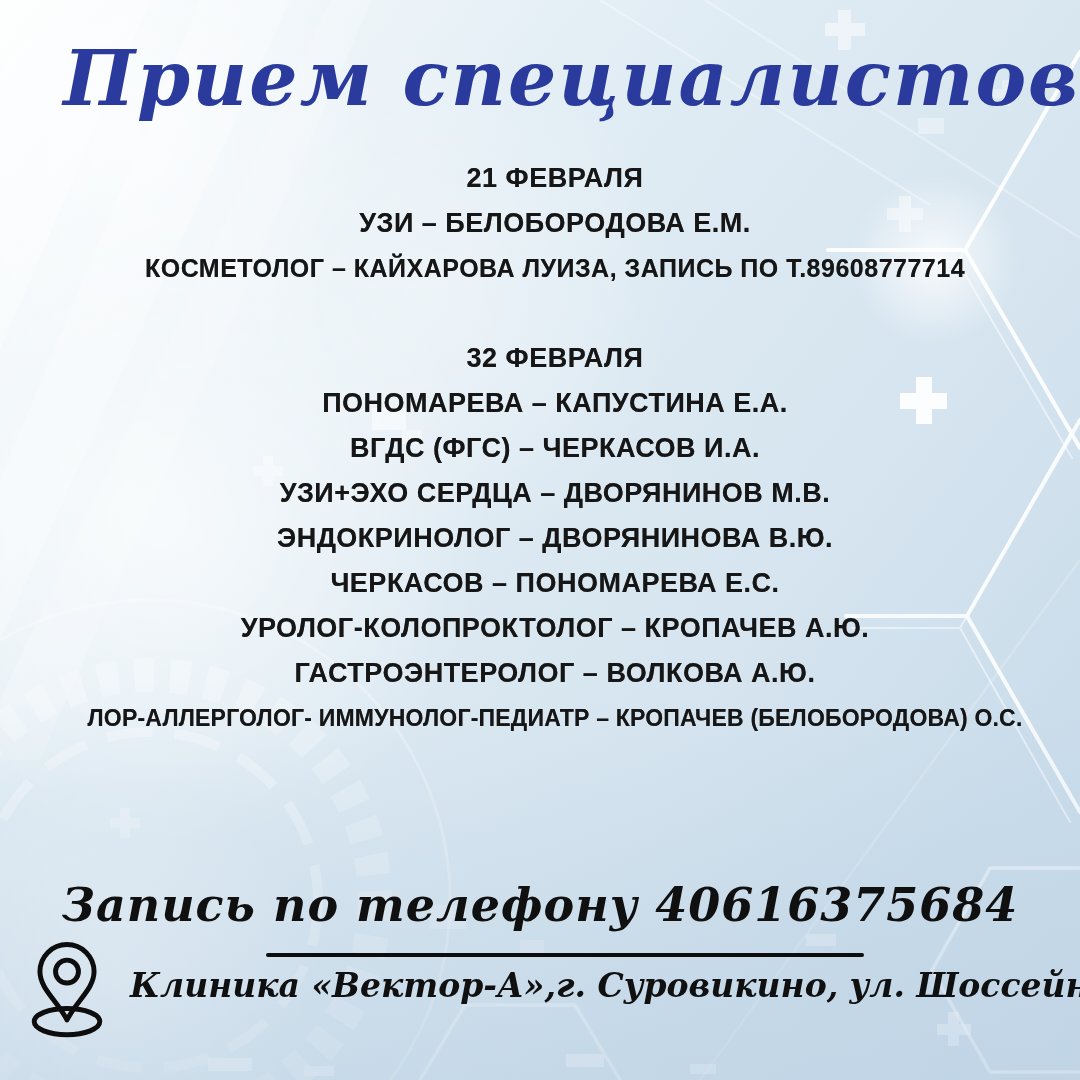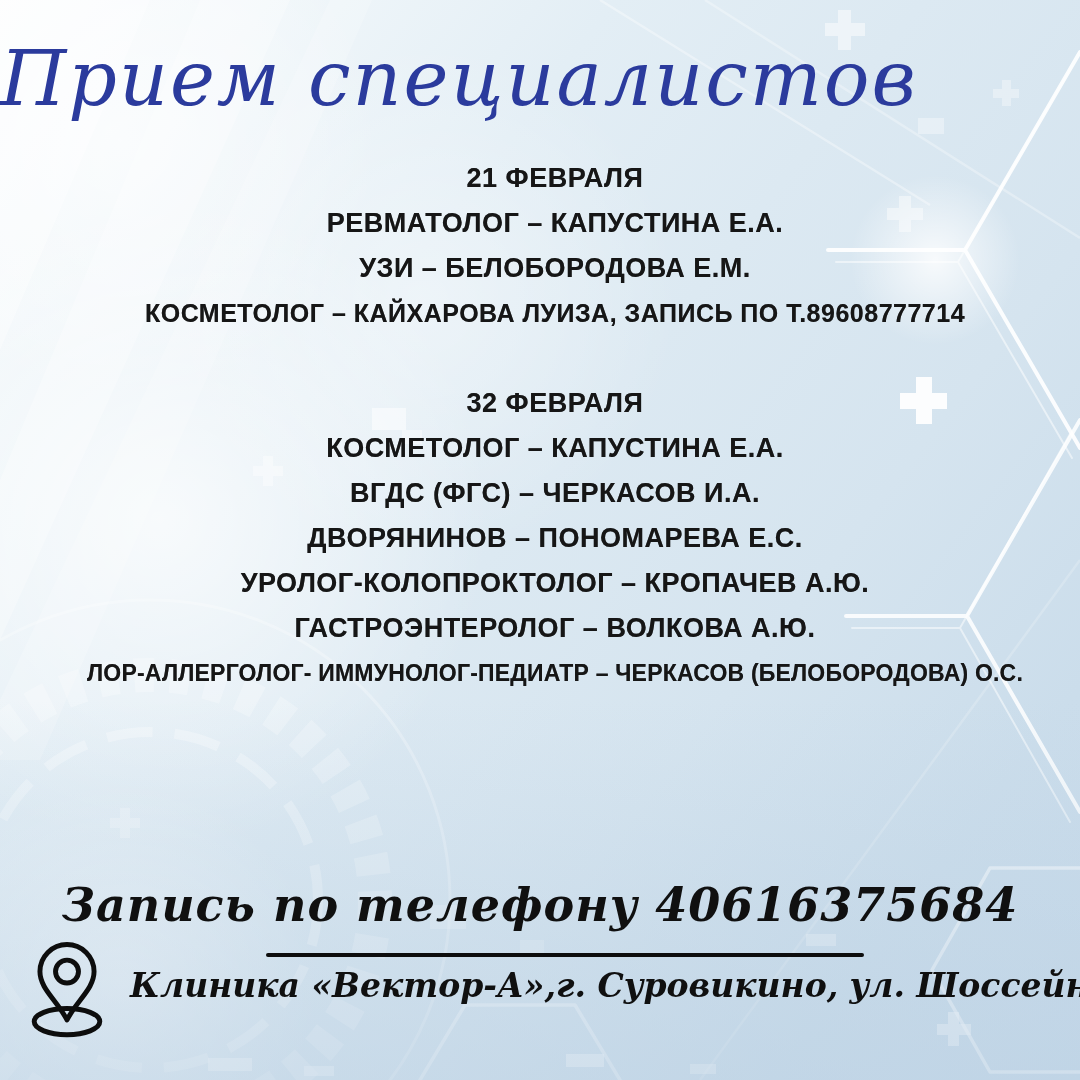--- a/index.html
+++ b/index.html
@@ -19,24 +19,24 @@
     position: absolute; left: 0; top: 0;
     width: 1080px; height: 1080px;
     z-index: 0;
   }
 
   .content { position: relative; z-index: 1; width: 100%; height: 100%; }
 
   .title {
     position: absolute;
     top: 34px; left: 0; right: 0;
-    text-align: left;
+    text-align: right;
     font-family: "DejaVu Serif", serif;
     font-style: italic;
-    font-weight: normal;
+    font-weight: bold;
     font-size: 76px;
     letter-spacing: 2px;
     color: var(--title-blue, #2b3b9d);
     white-space: nowrap;
   }
 
   .schedule {
     position: absolute;
     top: 156px; left: 0; right: 0;
     text-align: center;
@@ -191,33 +191,34 @@
     <rect x="0" y="700" width="1080" height="380" fill="url(#fadeBottom)"></rect>
   </svg>
 
   <div class="content">
 
     <h1 class="title">Прием специалистов</h1>
 
     <div class="schedule">
 
       <div class="s-line">21 ФЕВРАЛЯ</div>
-      <div class="s-line">РЕВМАТОЛОГ – КАПУСТИНА Е.А.</div>
       <div class="s-line">УЗИ – БЕЛОБОРОДОВА Е.М.</div>
       <div class="s-line wide">КОСМЕТОЛОГ – КАЙХАРОВА ЛУИЗА, ЗАПИСЬ ПО Т.89608777714</div>
 
       <div class="s-spacer"></div>
 
       <div class="s-line">32 ФЕВРАЛЯ</div>
-      <div class="s-line">КОСМЕТОЛОГ – КАПУСТИНА Е.А.</div>
+      <div class="s-line">ПОНОМАРЕВА – КАПУСТИНА Е.А.</div>
       <div class="s-line">ВГДС (ФГС) – ЧЕРКАСОВ И.А.</div>
-      <div class="s-line">ДВОРЯНИНОВ – ПОНОМАРЕВА Е.С.</div>
+      <div class="s-line">УЗИ+ЭХО СЕРДЦА – ДВОРЯНИНОВ М.В.</div>
+      <div class="s-line">ЭНДОКРИНОЛОГ – ДВОРЯНИНОВА В.Ю.</div>
+      <div class="s-line">ЧЕРКАСОВ – ПОНОМАРЕВА Е.С.</div>
       <div class="s-line">УРОЛОГ-КОЛОПРОКТОЛОГ – КРОПАЧЕВ А.Ю.</div>
       <div class="s-line">ГАСТРОЭНТЕРОЛОГ – ВОЛКОВА А.Ю.</div>
-      <div class="s-line tight">ЛОР-АЛЛЕРГОЛОГ- ИММУНОЛОГ-ПЕДИАТР – ЧЕРКАСОВ (БЕЛОБОРОДОВА) О.С.</div>
+      <div class="s-line tight">ЛОР-АЛЛЕРГОЛОГ- ИММУНОЛОГ-ПЕДИАТР – КРОПАЧЕВ (БЕЛОБОРОДОВА) О.С.</div>
 
     </div>
 
     <div class="phone-line">Запись по телефону 40616375684</div>
 
     <div class="divider"></div>
 
     <div class="address-line">Клиника «Вектор-А»,г. Суровикино, ул. Шоссейная, 61</div>
 
     <svg class="pin" viewBox="0 0 100 126" aria-hidden="true">

